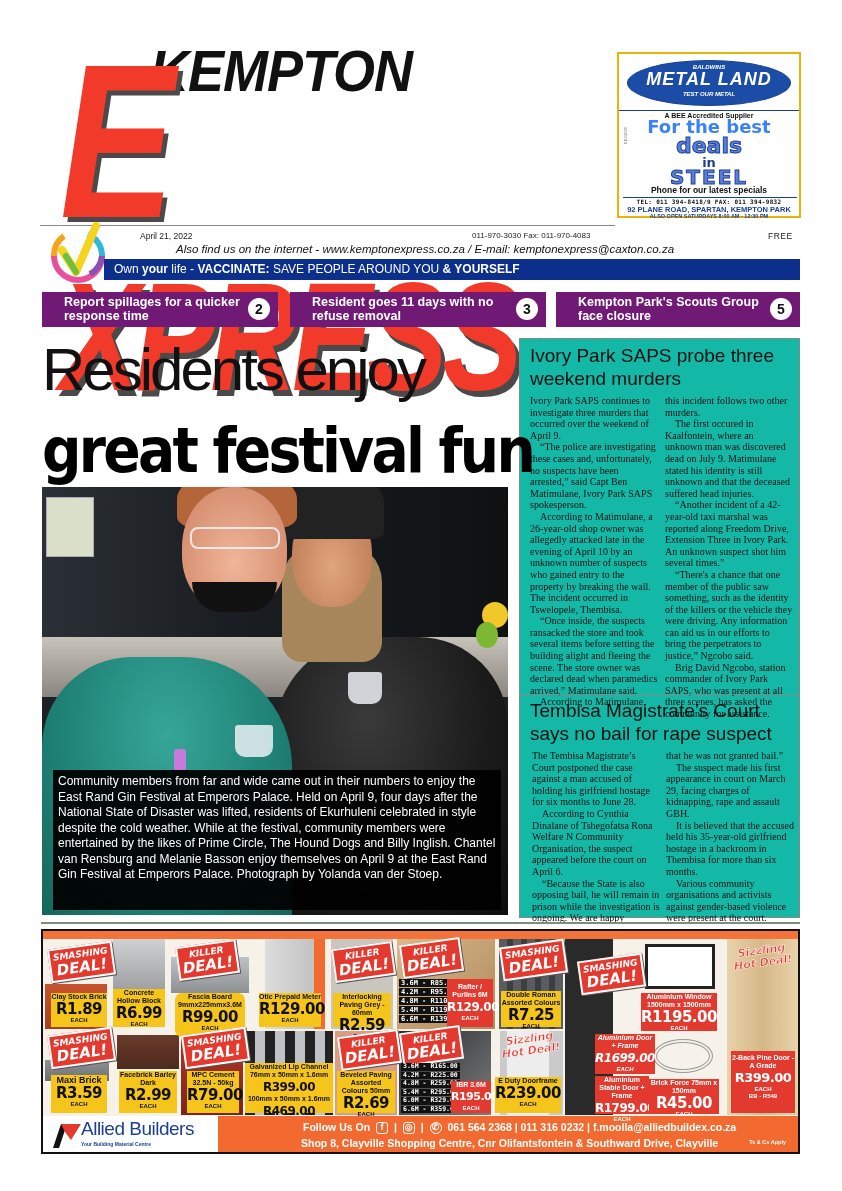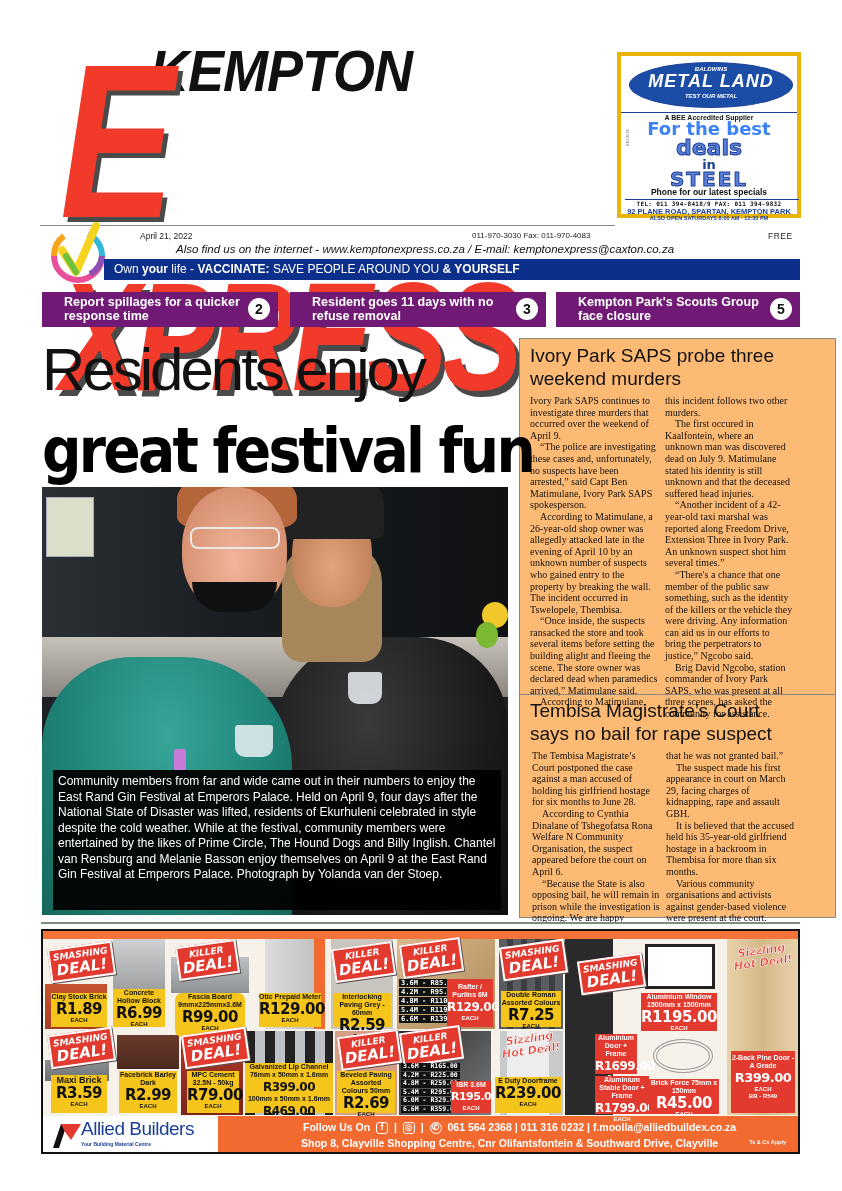--- a/index.html
+++ b/index.html
@@ -7,21 +7,21 @@
   body { position: relative; font-family: "Liberation Sans", sans-serif; color: #111; }
 
   
   .masthead { position: absolute; left: 40px; top: 40px; width: 580px; height: 185px; }
   .kempton { position: absolute; left: 110px; top: 0px; font-family: "Liberation Sans", sans-serif; font-weight: bold; font-style: italic; font-size: 54px; letter-spacing: -1px; color: #111; transform: scaleY(1.05); }
   .express { position: absolute; left: 20px; top: 38px; font-family: "Liberation Sans", sans-serif; font-weight: bold; font-style: italic; font-size: 140px; line-height: 140px; color: #f23a2a; letter-spacing: -6px; text-shadow: 5px 5px 0 #4a4a4a; transform: scaleX(0.86) scaleY(1.1); transform-origin: left top; }
   .express .big-e { font-size: 200px; line-height: 150px; display: inline-block; transform: translateY(-18px); }
   .mast-rule { position: absolute; left: 40px; top: 225px; width: 575px; height: 1px; background: #888; }
 
   
-  .metal-ad { position: absolute; left: 617px; top: 52px; width: 184px; height: 166px; border: 4px solid #eab308; background: #fff; }
+  .metal-ad { position: absolute; left: 617px; top: 52px; width: 184px; height: 166px; border: 2px solid #eab308; background: #fff; }
   .metal-logo { position: absolute; left: 8px; top: 6px; width: 164px; height: 46px; border: 1.5px solid #1b3f97; border-radius: 50%; background: #1b4da6; color: #fff; text-align: center; }
   .metal-logo .sm { font-size: 6px; font-weight: bold; font-style: italic; display: block; margin-top: 3px; }
   .metal-logo .lg { font-size: 18px; font-weight: bold; font-style: italic; display: block; line-height: 18px; letter-spacing: 1px; }
   .metal-divider { position: absolute; left: 0; top: 56px; width: 100%; height: 1px; background: #1b3f97; }
   .metal-bee { position: absolute; left: 0; top: 58px; width: 100%; text-align: center; font-size: 7px; font-weight: bold; color: #111; }
   .metal-best { position: absolute; left: 0; top: 64px; width: 100%; text-align: center; font-size: 18px; font-weight: bold; color: #3b82f6; font-family: "DejaVu Sans", sans-serif; line-height: 18px; }
   .metal-deals { position: absolute; left: 0; top: 82px; width: 100%; text-align: center; font-size: 22px; font-weight: bold; color: #5c7fd6; -webkit-text-stroke: 1px #1b3f97; line-height: 20px; font-family: "DejaVu Sans", sans-serif; }
   .metal-in { position: absolute; left: 0; top: 102px; width: 100%; text-align: center; font-size: 13px; font-weight: bold; color: #1b3f97; line-height: 13px; font-family: "DejaVu Sans", sans-serif;}
   .metal-steel { position: absolute; left: 0; top: 114px; width: 100%; text-align: center; font-size: 20px; font-weight: bold; color: #5c7fd6; -webkit-text-stroke: 1px #1b3f97; line-height: 18px; letter-spacing: 2px; font-family: "DejaVu Sans", sans-serif;}
   .metal-phone { position: absolute; left: 0; top: 131px; width: 100%; text-align: center; font-size: 8.5px; font-weight: bold; color: #111; }
@@ -63,21 +63,21 @@
   .person2-hair { position: absolute; left: 240px; top: 55px; width: 100px; height: 120px; background: #a8865c; border-radius: 40px 40px 20px 20px; }
   .person2-head { position: absolute; left: 250px; top: 20px; width: 80px; height: 100px; background: radial-gradient(ellipse at 50% 60%, #e0a57d 0%, #bd7c55 85%); border-radius: 45% 45% 45% 45%; }
   .beanie { position: absolute; left: 238px; top: -18px; width: 104px; height: 70px; background: #222; border-radius: 50% 50% 10% 10%; }
   .cup1 { position: absolute; left: 193px; top: 238px; width: 38px; height: 32px; background: rgba(235,240,245,0.85); border-radius: 3px 3px 10px 10px; }
   .cup2 { position: absolute; left: 306px; top: 185px; width: 34px; height: 32px; background: rgba(235,240,245,0.85); border-radius: 3px 3px 10px 10px; }
   .wristband { position: absolute; left: 132px; top: 262px; width: 12px; height: 22px; background: #c77ad9; border-radius: 3px; }
 
   .caption { position: absolute; left: 53px; top: 770px; width: 448px; height: 140px; background: rgba(0,0,0,0.93); color: #fff; font-size: 12px; line-height: 15.5px; padding: 4px 0 0 5px; z-index: 4; }
 
   
-  .right-col { position: absolute; left: 519px; top: 338px; width: 317px; height: 580px; border: 1px solid #888; background: #fdba74; }
+  .right-col { position: absolute; left: 519px; top: 338px; width: 281px; height: 580px; border: 1px solid #888; background: #14b8a6; }
   .r-head { position: absolute; left: 10px; font-size: 19px; line-height: 23px; color: #111; font-family: "Liberation Sans", sans-serif; }
   .r-body { position: absolute; font-family: "Liberation Serif", serif; font-size: 10px; line-height: 11.6px; color: #111; }
   .r-body p { margin: 0; }
   .r-body .ind { text-indent: 10px; }
   .r-divider { position: absolute; left: 0; top: 355px; width: 100%; height: 1px; background: #888; }
 
   
   .ad { position: absolute; left: 41px; top: 929px; width: 759px; height: 225px; border: 2px solid #111; background: #f6f2ea; overflow: hidden; }
   .ad-toprule { position: absolute; left: 41px; top: 922px; width: 759px; height: 2px; background: #7a8f7a; }
   .ad-orange { position: absolute; left: 0; top: 0; width: 100%; height: 8px; background: #f4733a; }
@@ -309,21 +309,21 @@
     <div style="position:absolute;left:80px;top:5px;width:70px;height:45px;background:#fff;border:3px solid #222;"></div>
     <div class="deal-badge" style="left:14px; top:18px;">
         <span class="l1">SMASHING</span>
         <span class="l2">DEAL!</span>
       </div>
     <div class="price-r" style="left:76px; top:54px; width:76px; height:38px;">
         <span class="pname">Aluminium Window 1500mm x 1500mm</span>
         <span class="pprice">R1195.00</span>
         <span class="peach">EACH</span>
       </div>
-    <div class="price-r" style="left:30px; top:95px; width:42px; height:40px;">
+    <div class="price-r" style="left:30px; top:95px; width:60px; height:40px;font-style:italic;">
         <span class="pname">Aluminium Door + Frame</span>
         <span class="pprice" style="font-size:12px;">R1699.00</span>
         <span class="peach">EACH</span>
       </div>
     <div class="price-r" style="left:30px; top:137px; width:54px; height:38px;">
         <span class="pname">Aluminium Stable Door + Frame</span>
         <span class="pprice" style="font-size:12px;">R1799.00</span>
         <span class="peach">EACH</span>
       </div>
     <div style="position:absolute;left:88px;top:100px;width:60px;height:34px;border-radius:50%;border:4px double #999;"></div>

